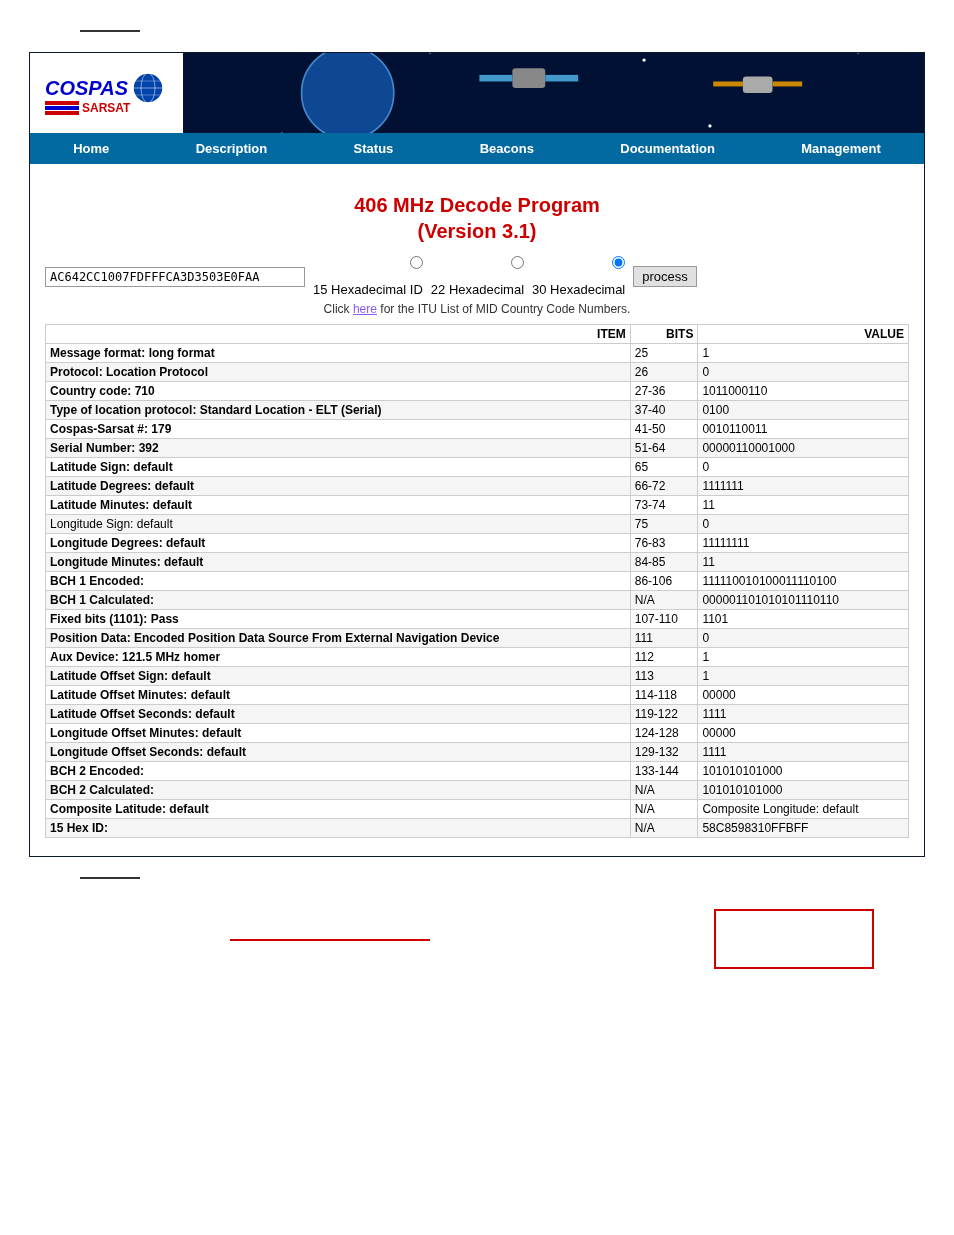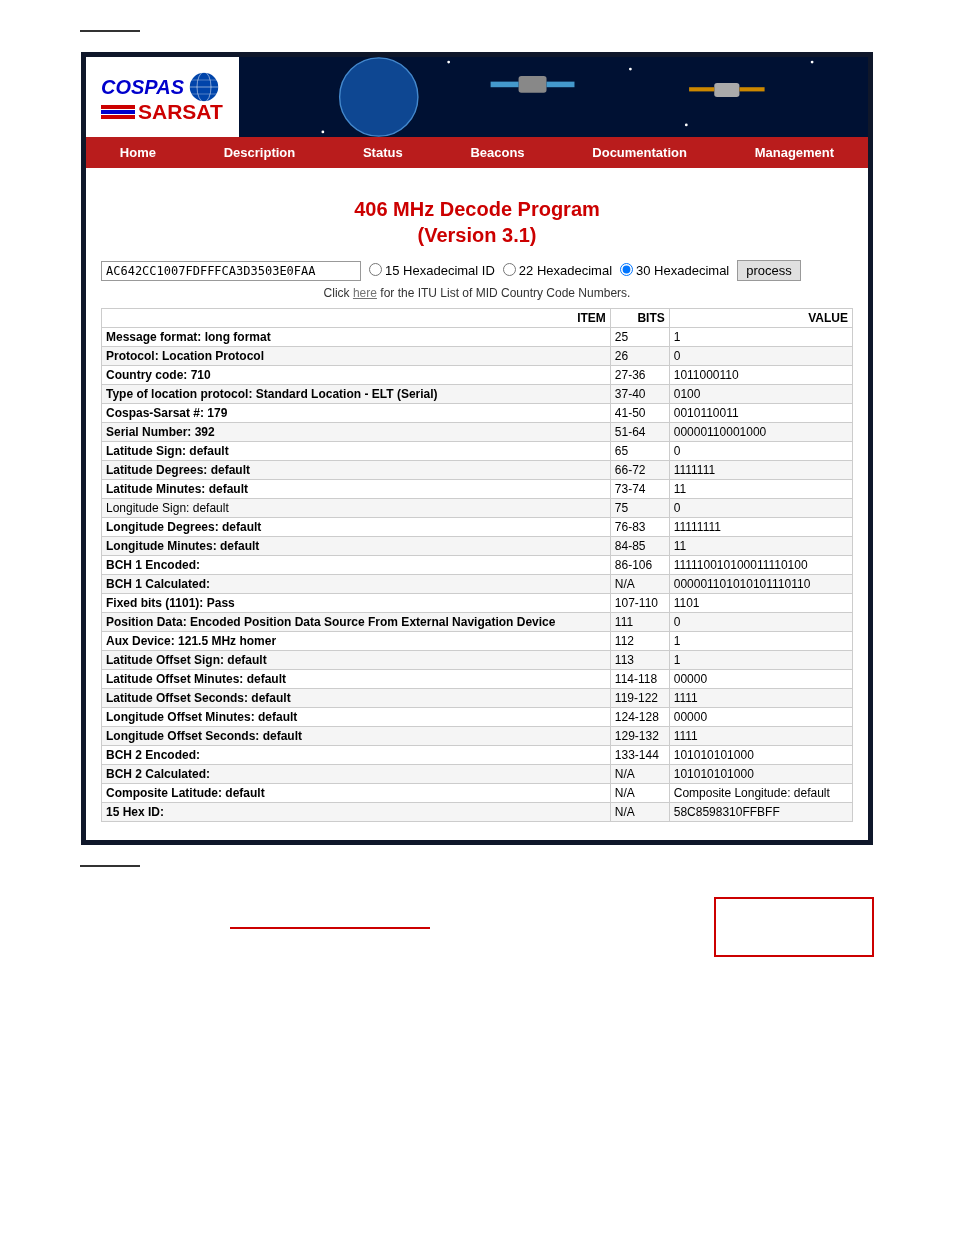--- a/index.html
+++ b/index.html
@@ -2,40 +2,40 @@
 <html><head>
   <meta charset="utf-8">
   <style>
     * { margin: 0; padding: 0; box-sizing: border-box; }
     body { font-family: Arial, sans-serif; font-size: 13px; background: #fff; }
 
     .page-wrapper { width: 954px; margin: 0 auto; padding: 20px 0; }
 
     .top-line { width: 60px; border-top: 2px solid #333; margin: 10px 0 20px 80px; }
 
-    .site-container { width: 792px; margin: 0 auto; border: 5px solid #0f172a; }
+    .site-container { width: 896px; margin: 0 auto; border: 1px solid #0f172a; }
 
     .header { display: flex; align-items: stretch; background: #000; }
     .logo-area { background: #fff; padding: 10px 15px; display: flex; align-items: center; }
     .header-image { flex: 1; background: linear-gradient(135deg, #001133 0%, #002266 30%, #112244 60%, #223355 100%); min-height: 80px; display: flex; align-items: center; justify-content: center; overflow: hidden; position: relative; }
 
-    .nav-bar { background: #b91c1c; display: flex; justify-content: space-around; align-items: flex-start; padding: 6px 0; }
+    .nav-bar { background: #0369a1; display: flex; justify-content: space-around; align-items: flex-start; padding: 6px 0; }
     .nav-item { color: #fff; font-weight: bold; font-size: 13px; cursor: pointer; text-decoration: none; padding: 2px 8px; }
 
     .main-content { background: #fff; padding: 18px 15px; }
 
     .page-title { text-align: center; color: #cc0000; font-size: 20px; font-weight: bold; margin: 10px 0 5px 0; line-height: 1.3; }
 
     .input-row { display: flex; align-items: center; margin: 12px 0 5px 0; gap: 8px; flex-wrap: wrap; }
     .hex-input { border: 1px solid #999; padding: 2px 4px; font-size: 12px; font-family: monospace; width: 260px; }
-    .radio-option { display: flex; align-items: flex-start; gap: 3px; }
+    .radio-option { display: flex; align-items: flex-end; gap: 13px; flex-direction: column; }
     .process-btn { background: #e0e0e0; border: 1px solid #999; padding: 2px 8px; font-size: 13px; cursor: pointer; }
 
     .itu-link { text-align: center; font-size: 12px; margin-bottom: 8px; color: #333; }
-    .itu-link a { color: #737373; }
+    .itu-link a { color: #8b5cf6; }
 
     table { width: 100%; border-collapse: collapse; font-size: 12px; }
     table th { background: #fff; text-align: right; padding: 2px 4px; font-weight: bold; border: 1px solid #ccc; font-size: 12px; }
     table td { padding: 2px 4px; border: 1px solid #ccc; vertical-align: top; }
     table tr:nth-child(even) { background: #f5f5f5; }
     table tr:nth-child(odd) { background: #fff; }
     table thead tr { background: #fff; }
 
     .bottom-line { width: 60px; border-top: 2px solid #333; margin: 20px 0 10px 80px; }
 
@@ -69,21 +69,21 @@
                 <line x1="4" y1="24" x2="30" y2="24" stroke="rgba(255,255,255,0.4)" stroke-width="0.8"></line>
               </svg>
             </div>
             <div style="display:flex;align-items:center;margin-top:-4px;">
               <svg width="34" height="14" viewBox="0 0 34 14" style="margin-right:3px;">
                 <rect x="0" y="0" width="34" height="14" fill="#fff"></rect>
                 <rect x="0" y="0" width="34" height="4" fill="#cc0000"></rect>
                 <rect x="0" y="5" width="34" height="4" fill="#0000cc"></rect>
                 <rect x="0" y="10" width="34" height="4" fill="#cc0000"></rect>
               </svg>
-              <span style="color:#cc0000;font-weight:bold;font-size:21px;">SARSAT</span>
+              <span style="color:#cc0000;font-weight:bold;font-size:12px;">SARSAT</span>
             </div>
           </div>
         </div>
       </div>
       <div class="header-image">
 
         <svg width="100%" height="80" viewBox="0 0 450 80" preserveAspectRatio="xMidYMid slice">
           <rect width="450" height="80" fill="#001133"></rect>
           <circle cx="100" cy="40" r="28" fill="#1155aa" opacity="0.8"></circle>
           <circle cx="100" cy="40" r="28" fill="none" stroke="#4488cc" stroke-width="1"></circle>

